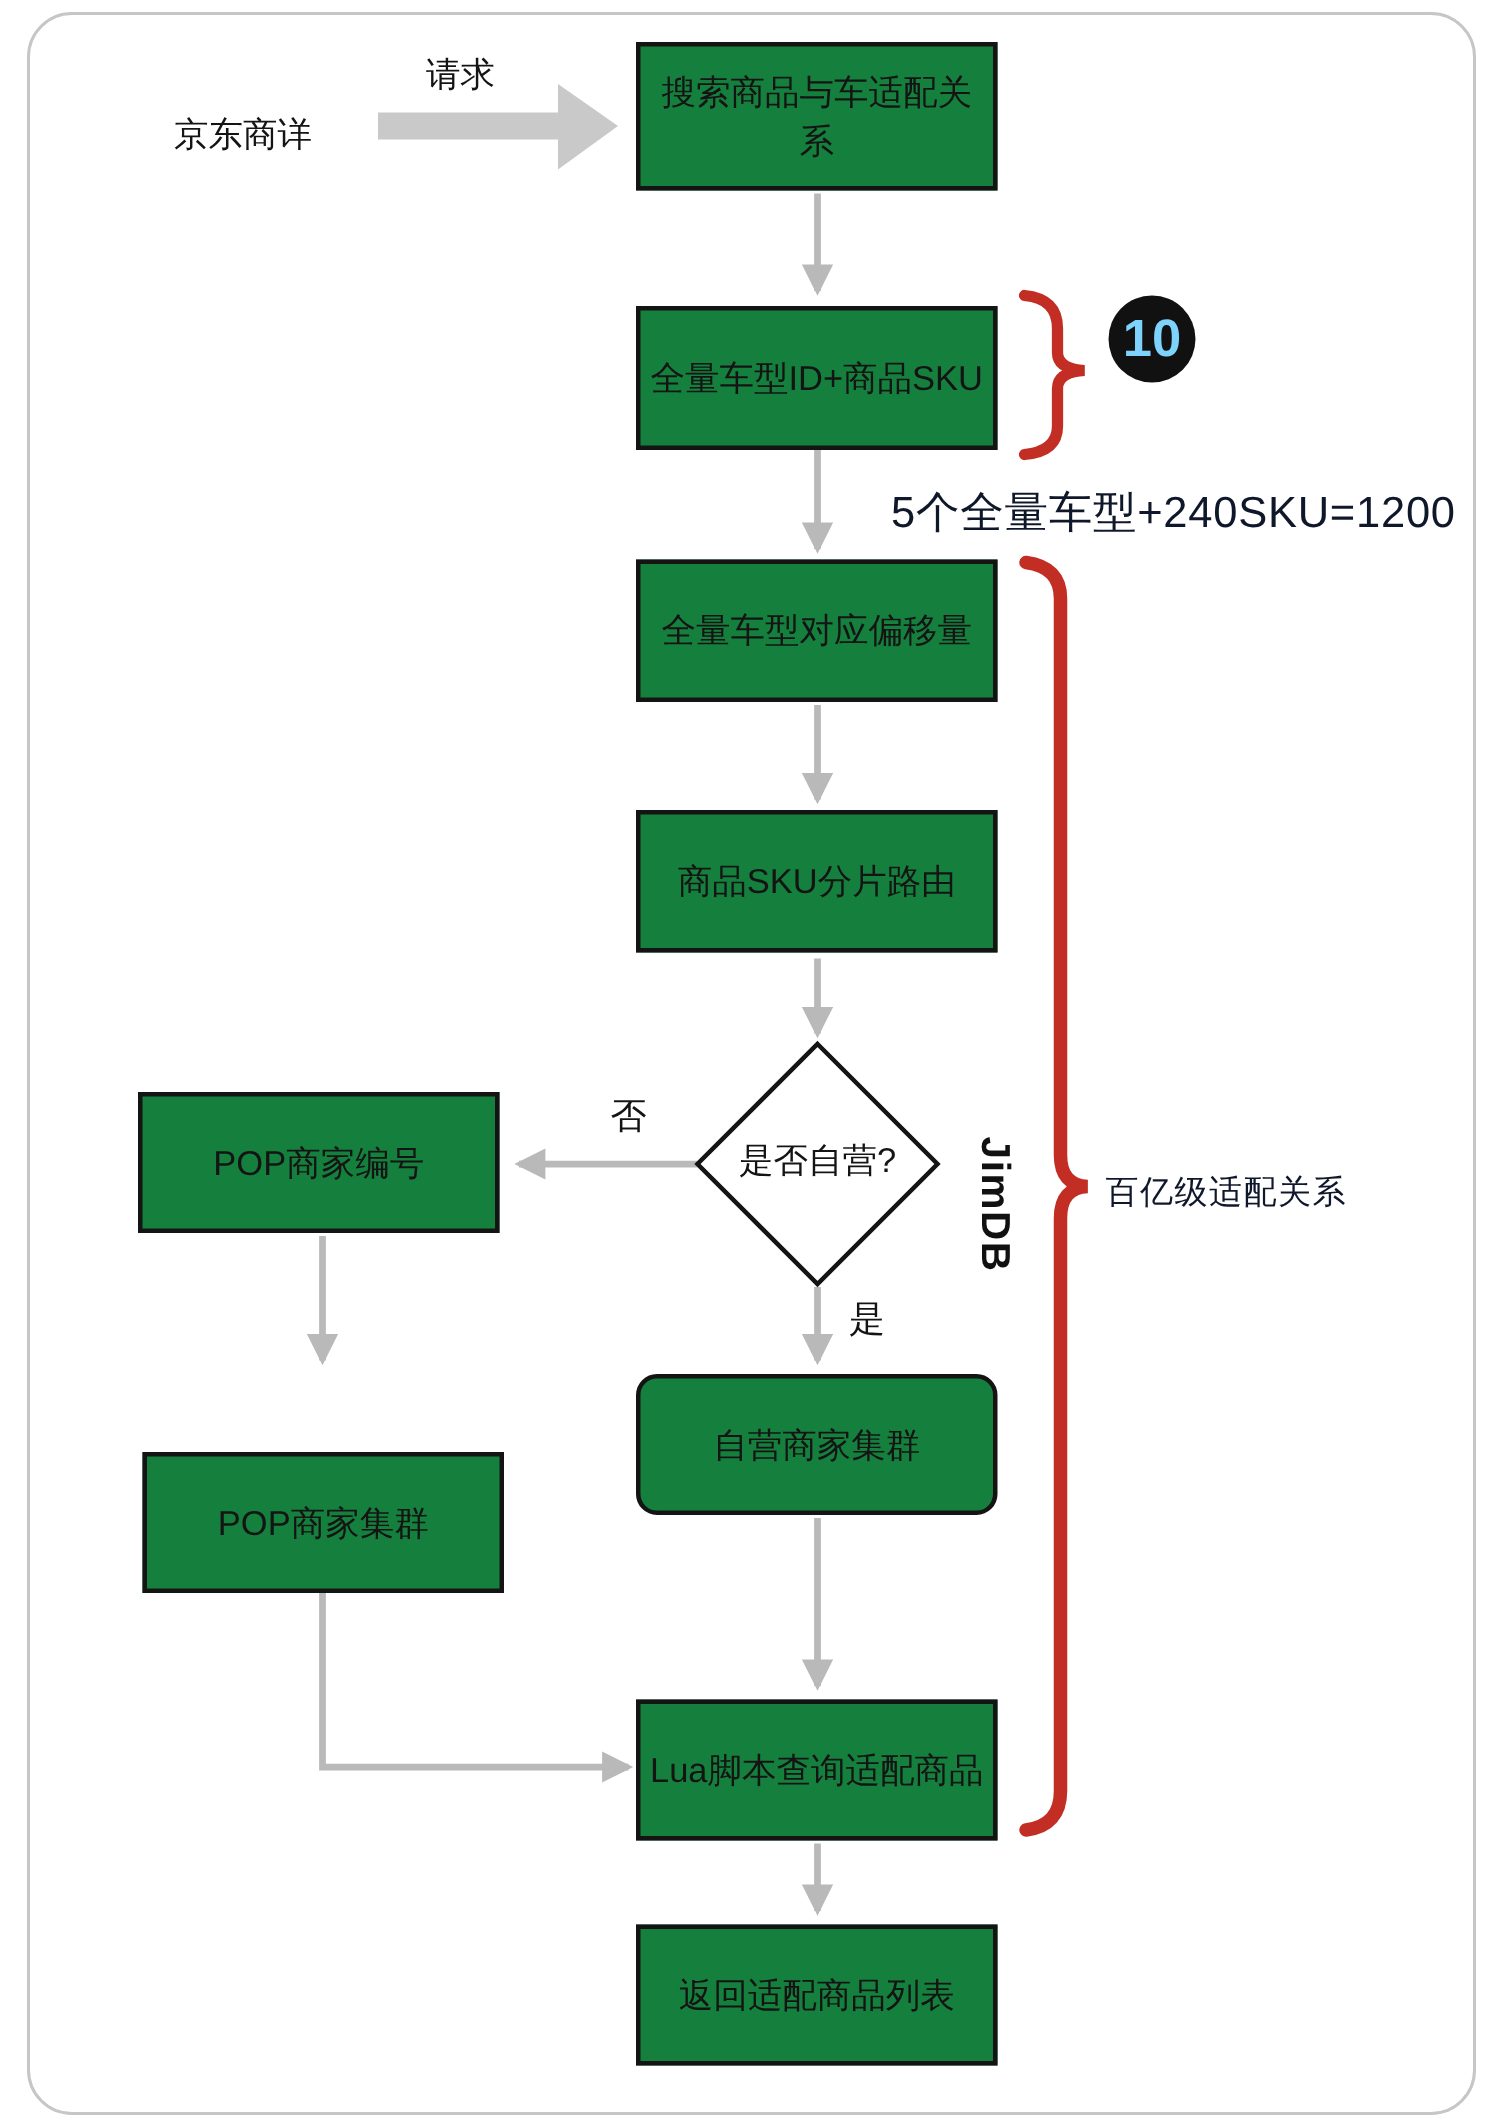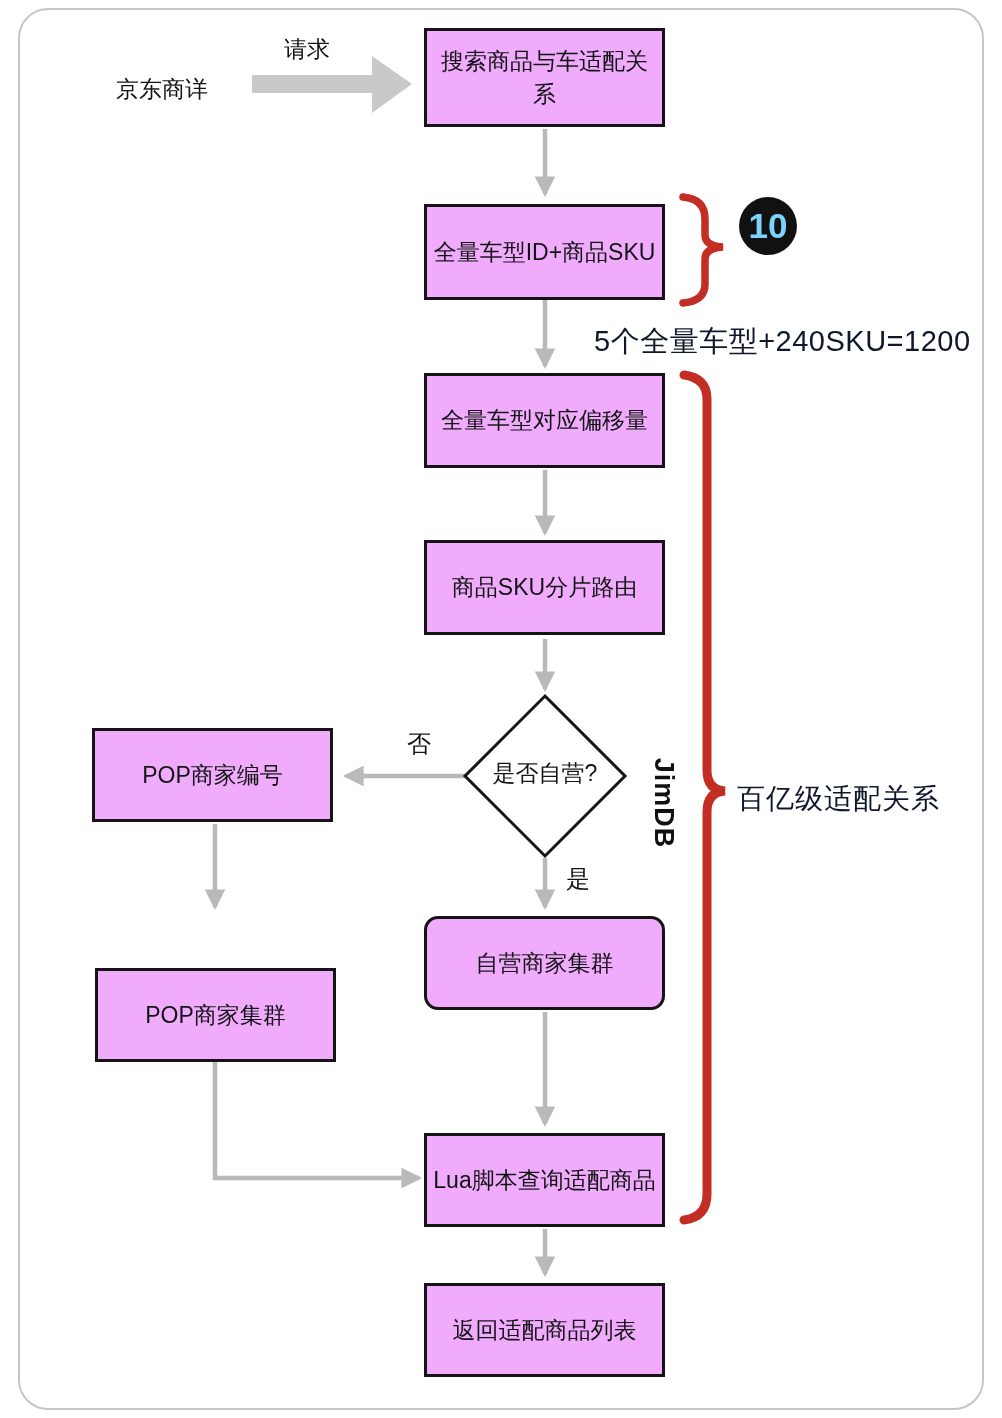--- a/index.html
+++ b/index.html
@@ -13,31 +13,31 @@
   }
   .frame{
     position:absolute;left:18px;top:8px;width:962px;height:1398px;
     border:2px solid #c6c6c6;border-radius:30px;
   }
   .layer{position:absolute;left:0;top:0;width:1002px;height:1418px;}
   .node{
     position:absolute;
     box-sizing:border-box;
     border:3px solid #141414;
-    background:#f0abfc;
+    background:#15803d;
     display:flex;align-items:center;justify-content:center;
     text-align:center;
     font-size:23px;line-height:1.4;
     padding:0 8px;
   }
   .nowrap{white-space:nowrap;padding:0 2px;}
   .lbl{position:absolute;font-size:23px;color:#141414;text-align:center;}
   .red-note{position:absolute;color:#0f172a;font-weight:500;}
   .note1{left:594px;top:322px;font-size:29px;letter-spacing:0.5px;}
-  .note2{left:737px;top:780px;font-size:28px;letter-spacing:1px;}
+  .note2{left:737px;top:780px;font-size:22px;letter-spacing:1px;}
   .jimdb{
     position:absolute;left:663px;top:803px;
     transform:translate(-50%,-50%) rotate(90deg);
     font-weight:bold;font-size:27px;letter-spacing:1px;color:#111111;
     white-space:nowrap;
   }
   .badge{
     position:absolute;left:739px;top:197px;width:58px;height:58px;
     background:#111111;border-radius:50%;
     display:flex;align-items:center;justify-content:center;

